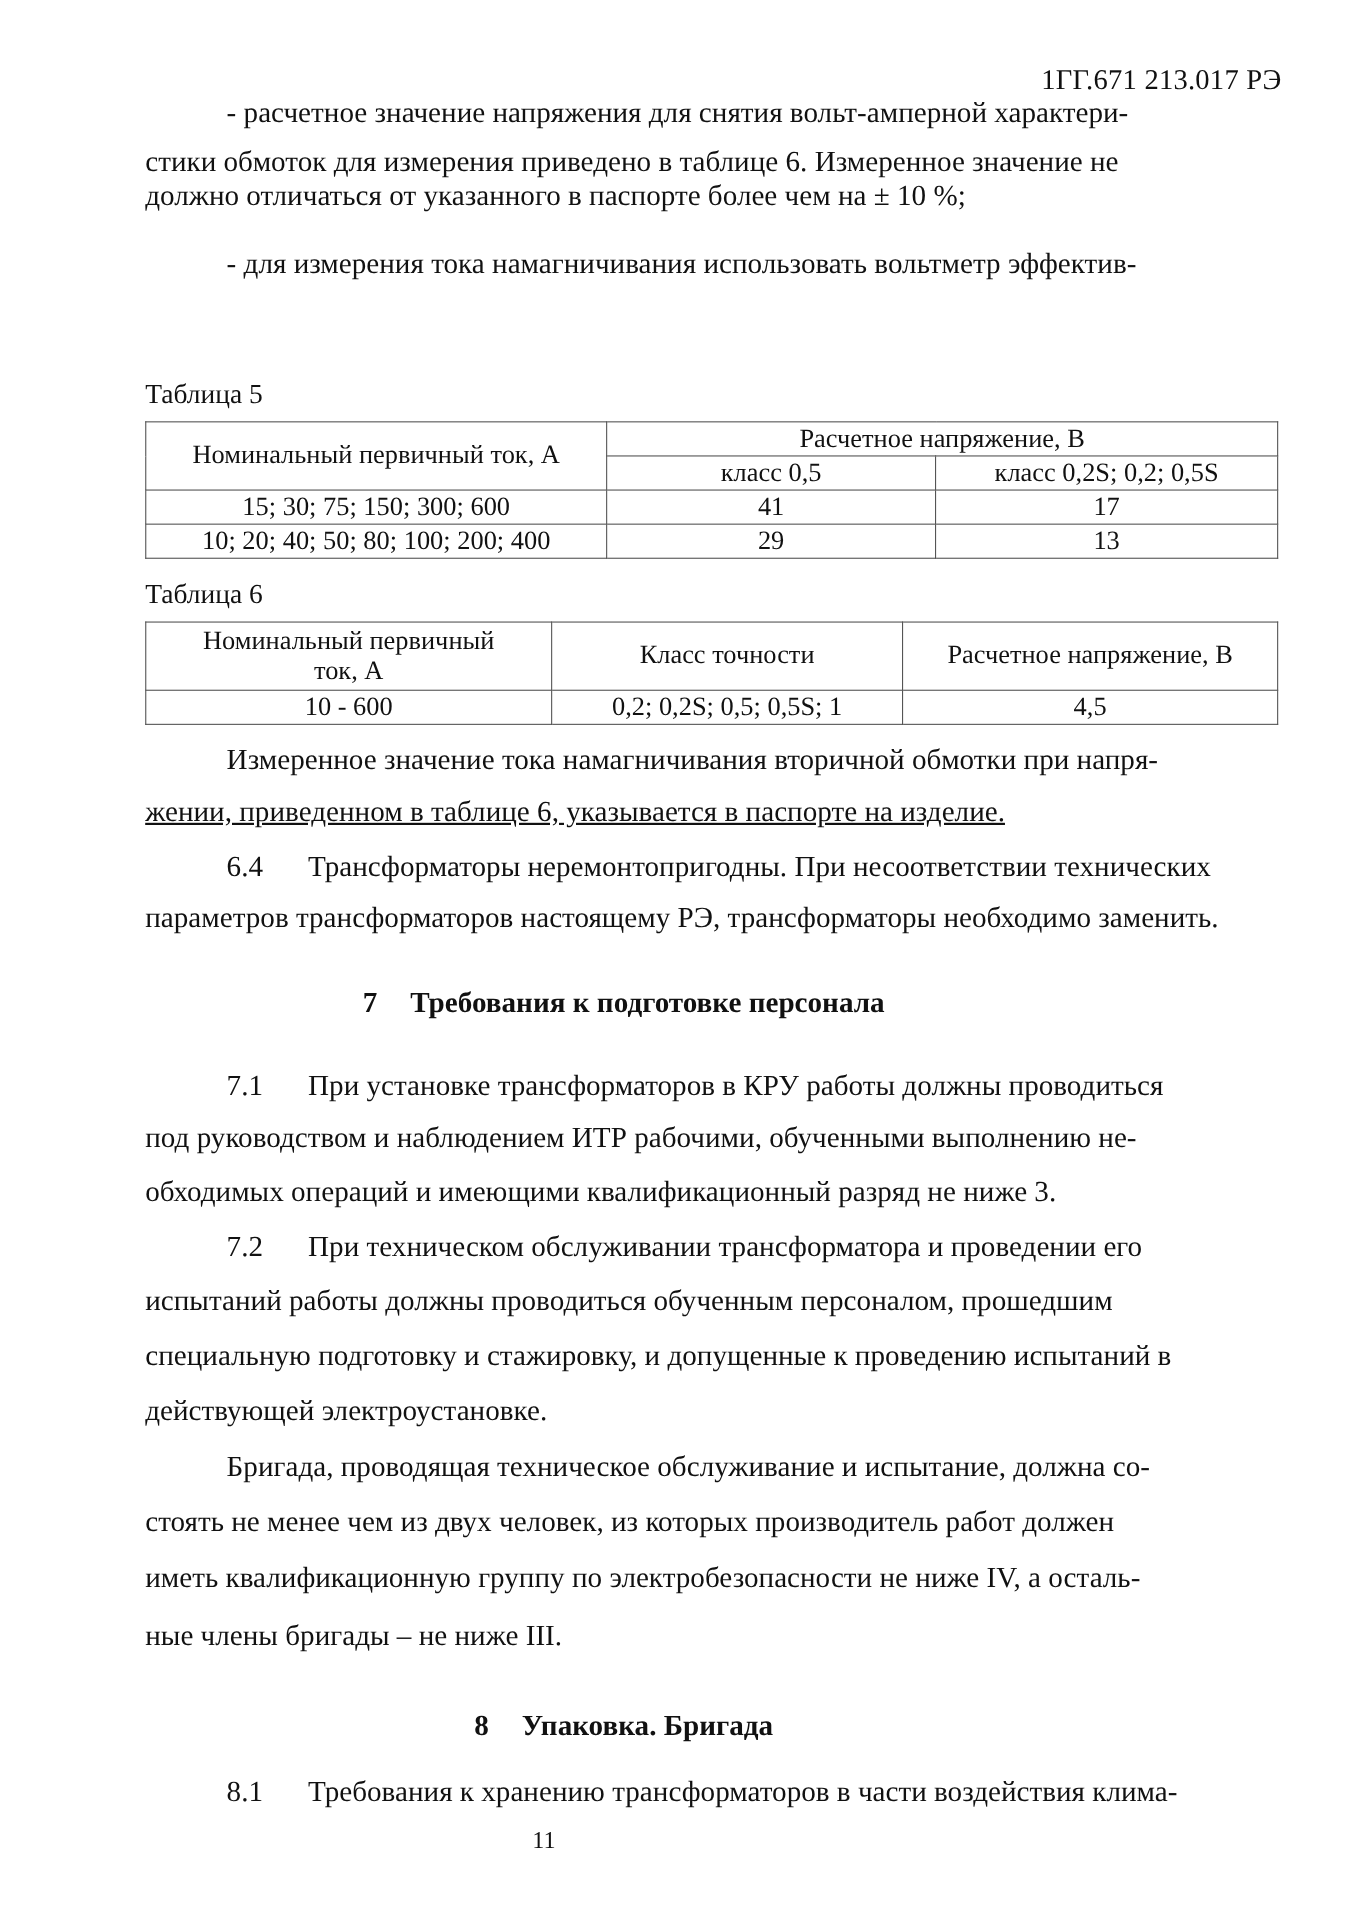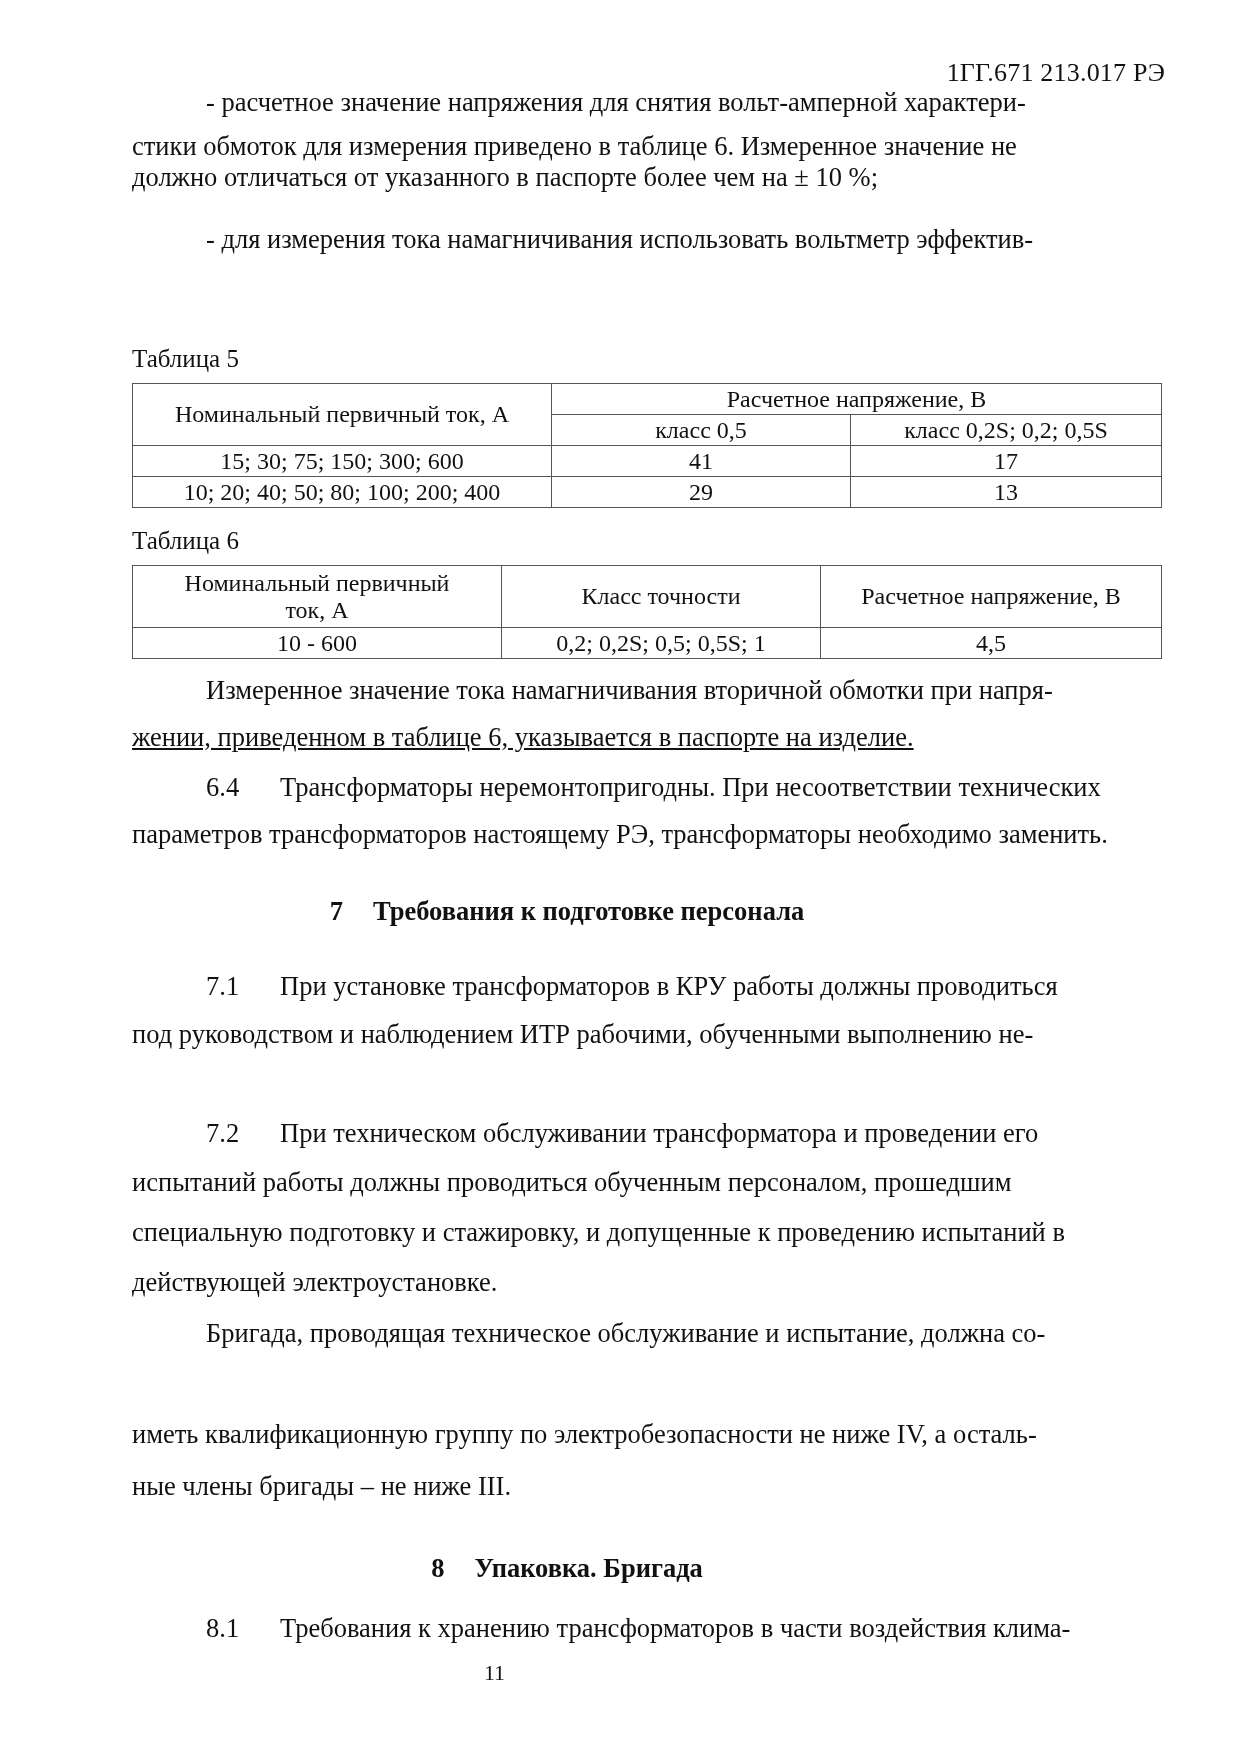--- a/index.html
+++ b/index.html
@@ -102,29 +102,31 @@
   <div class="line" style="top:818px;">параметров трансформаторов настоящему РЭ, трансформаторы необходимо заменить.</div>
 
   <div class="heading" style="top:896px;">
     <span class="hn">7</span><span>Требования к подготовке персонала</span>
   </div>
 
   <div class="line indent" style="top:970px;">
     <span class="num">7.1</span><span>При установке трансформаторов в КРУ работы должны проводиться</span>
   </div>
   <div class="line" style="top:1018px;">под руководством и наблюдением ИТР рабочими, обученными выполнению не-</div>
+  <div class="line" style="top:1067px;">обходимых операций и имеющими квалификационный разряд не ниже 3.</div>
 
   <div class="line indent" style="top:1117px;">
     <span class="num">7.2</span><span>При техническом обслуживании трансформатора и проведении его</span>
   </div>
   <div class="line" style="top:1166px;">испытаний работы должны проводиться обученным персоналом, прошедшим</div>
   <div class="line" style="top:1216px;">специальную подготовку и стажировку, и допущенные к проведению испытаний в</div>
   <div class="line" style="top:1266px;">действующей электроустановке.</div>
 
   <div class="line indent" style="top:1317px;">Бригада, проводящая техническое обслуживание и испытание, должна со-</div>
+  <div class="line" style="top:1367px;">стоять не менее чем из двух человек, из которых производитель работ должен</div>
   <div class="line" style="top:1418px;">иметь квалификационную группу по электробезопасности не ниже IV, а осталь-</div>
   <div class="line" style="top:1470px;">ные члены бригады – не ниже III.</div>
 
   <div class="heading" style="top:1553px;">
     <span class="hn">8</span><span>Упаковка. Бригада</span>
   </div>
 
   <div class="line indent" style="top:1612px;">
     <span class="num">8.1</span><span>Требования к хранению трансформаторов в части воздействия клима-</span>
   </div>

